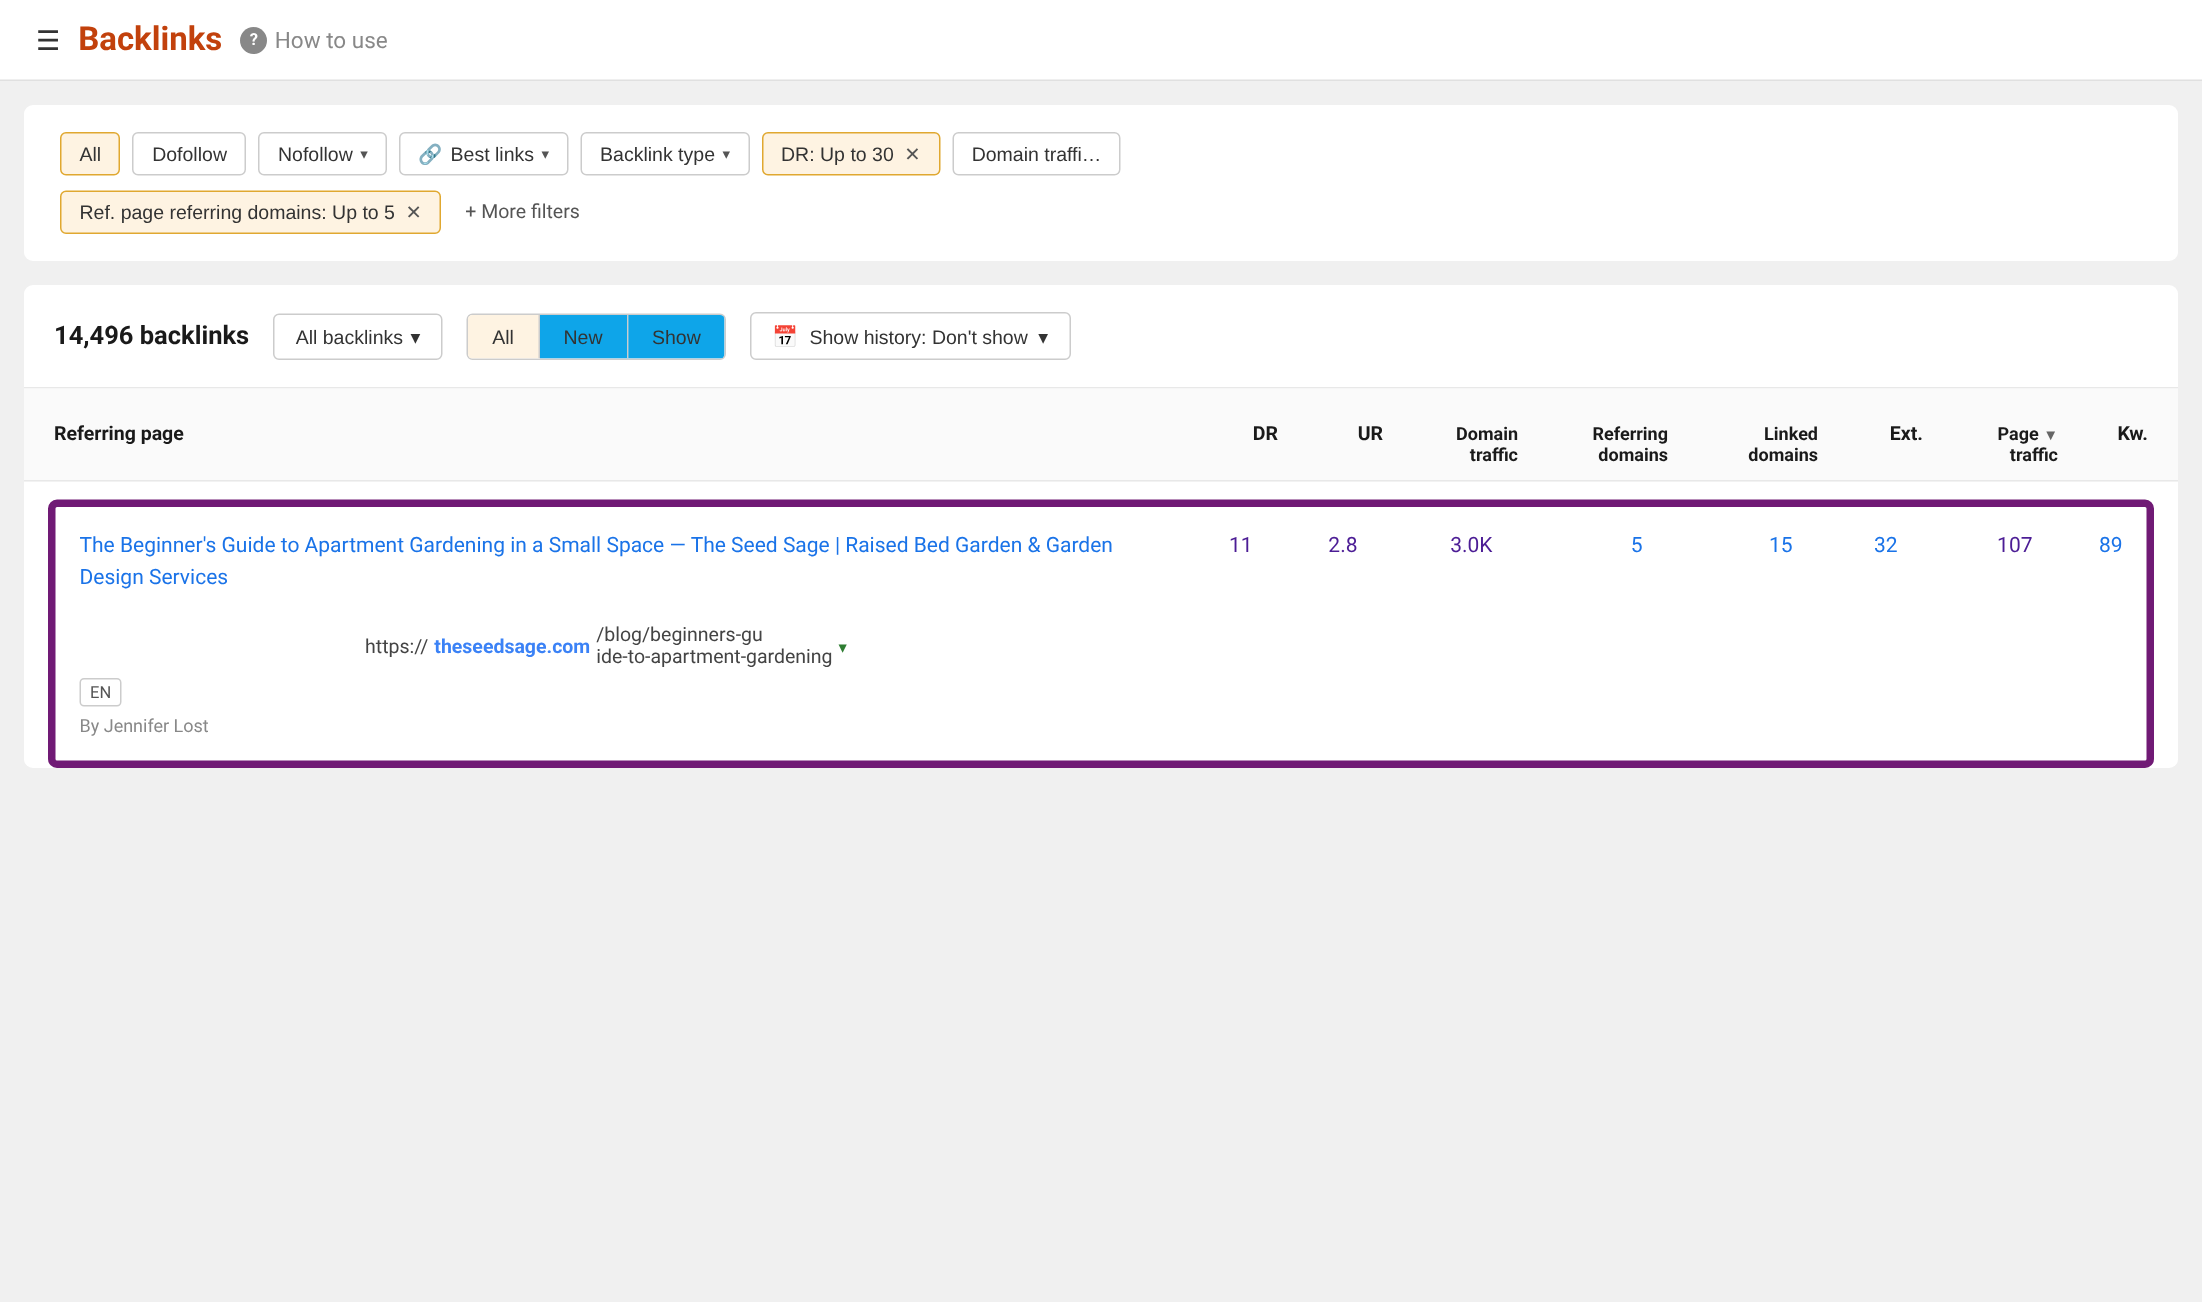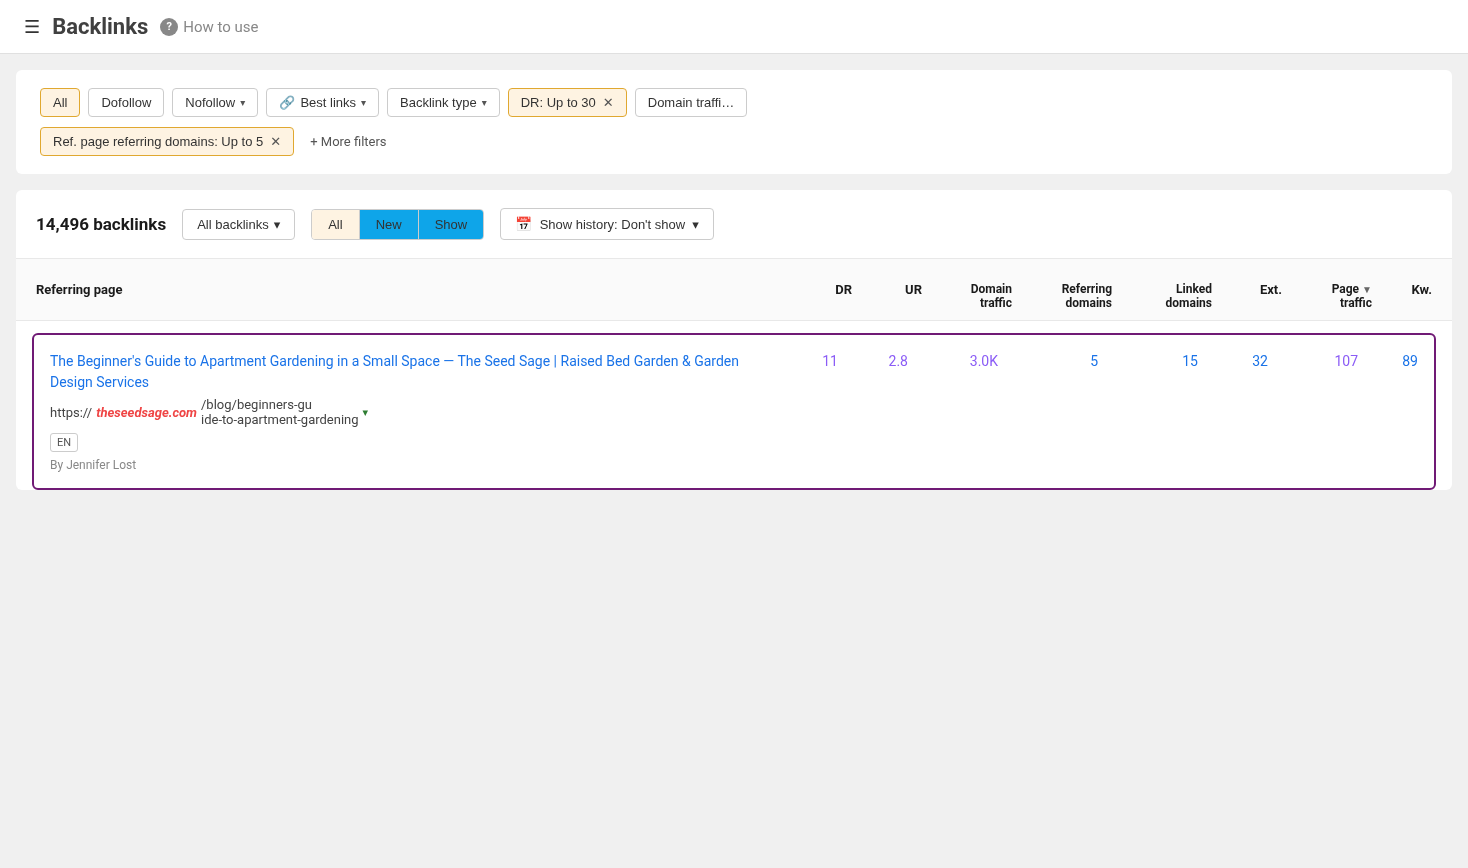--- a/index.html
+++ b/index.html
@@ -21,21 +21,21 @@
 
     .hamburger-icon {
       font-size: 18px;
       cursor: pointer;
       color: #333;
     }
 
     .page-title {
       font-size: 22px;
       font-weight: 700;
-      color: #404040;
+      color: #c2410c;
     }
 
     .how-to-use {
       display: flex;
       align-items: center;
       gap: 5px;
       color: #888;
       font-size: 15px;
       cursor: pointer;
     }
@@ -209,21 +209,21 @@
 
     .col-header.right {
       text-align: right;
     }
 
     .col-header-small {
       font-size: 12px;
     }
 
     .table-row-highlighted {
-      border: 2px solid #701a75;
+      border: 5px solid #701a75;
       border-radius: 6px;
       margin: 12px 16px;
       padding: 16px;
     }
 
     .row-grid {
       display: grid;
       grid-template-columns: 1fr 70px 70px 90px 100px 100px 70px 90px 60px;
       align-items: start;
       gap: 0;
@@ -237,31 +237,31 @@
       color: #1a73e8;
       font-size: 14px;
       line-height: 1.5;
       cursor: pointer;
       text-decoration: none;
     }
 
     .page-url {
       font-size: 13px;
       color: #444;
-      margin-top: 4px;
+      margin-top: 20px;
       display: flex;
       align-items: center;
       gap: 4px;
       flex-wrap: wrap;
+      justify-content: center;
     }
 
     .page-url .url-domain {
       font-weight: 700;
-      color: #ef4444;
-      font-style: italic;
+      color: #3b82f6;
     }
 
     .url-dropdown {
       color: #2e7d32;
       font-size: 11px;
       cursor: pointer;
     }
 
     .lang-badge {
       display: inline-block;
@@ -275,21 +275,21 @@
 
     .author {
       font-size: 12px;
       color: #888;
       margin-top: 6px;
     }
 
     .data-cell {
       text-align: right;
       font-size: 14px;
-      color: #8b5cf6;
+      color: #4c1d95;
       padding-top: 2px;
     }
 
     .data-cell.link {
       color: #1a73e8;
       cursor: pointer;
     }
 
     .sort-arrow {
       font-size: 10px;

